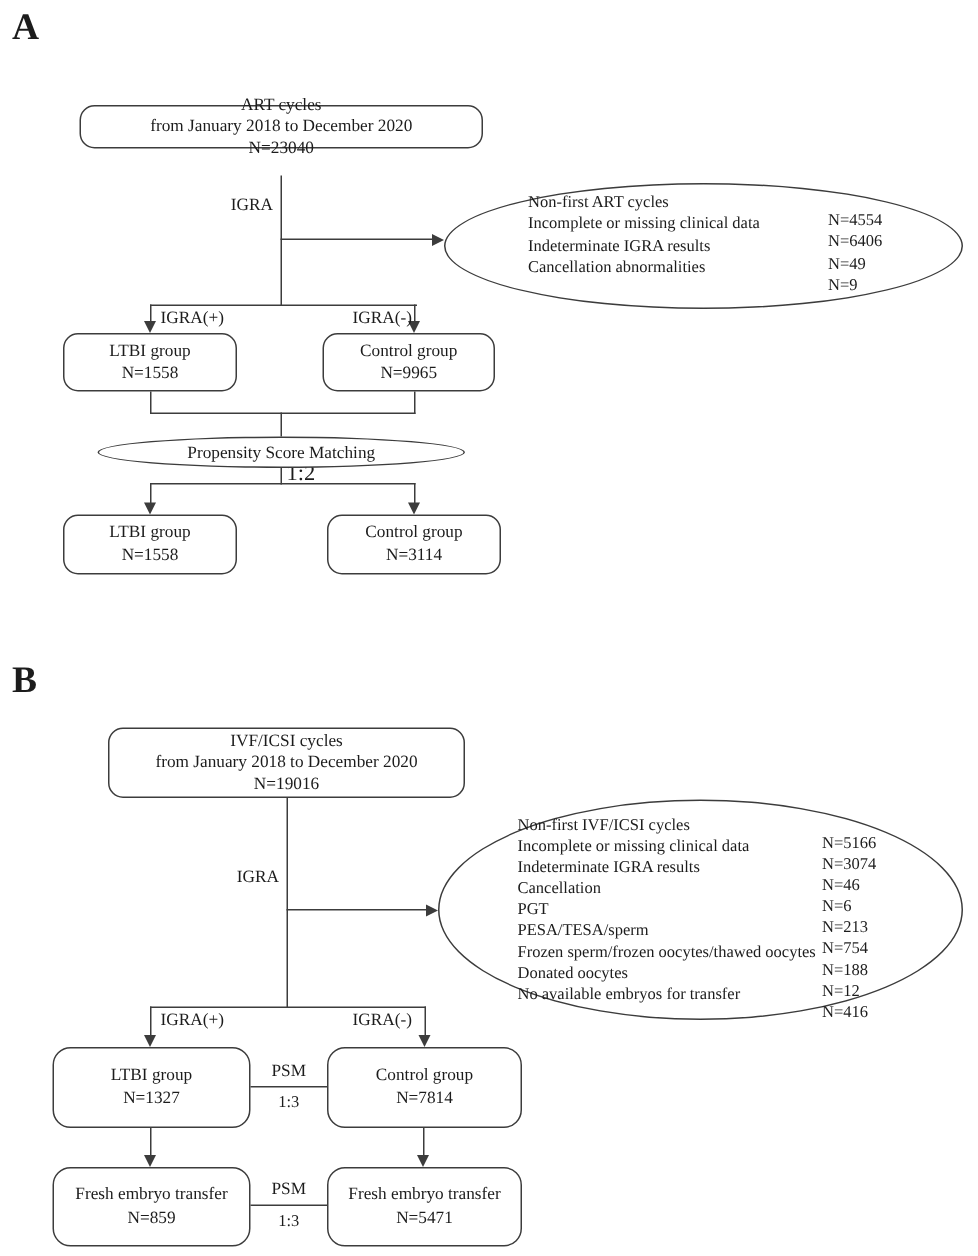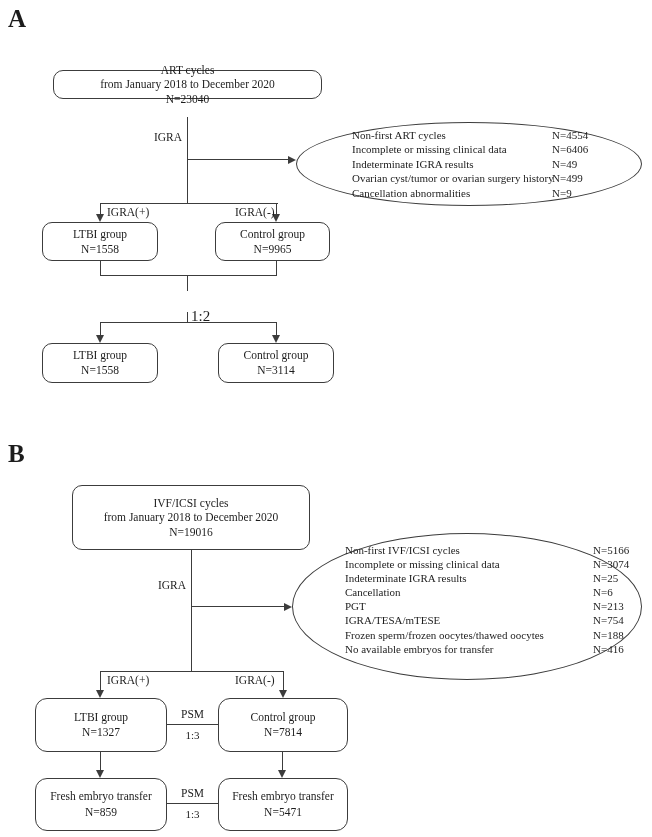--- a/index.html
+++ b/index.html
@@ -31,23 +31,23 @@
     border-right:4px solid transparent;border-top:8px solid #3c3c3c;}
   .arr-r{position:absolute;width:0;height:0;border-top:4px solid transparent;
     border-bottom:4px solid transparent;border-left:8px solid #3c3c3c;}
   .lbl{position:absolute;font-size:11.5px;line-height:13px;white-space:nowrap;}
   .lbl-right{text-align:right;}
   .lbl-center{text-align:center;}
   .excl{position:absolute;font-size:11px;}
   .excl-row{position:relative;white-space:nowrap;}
   .rows-a .excl-row{height:14.4px;line-height:14.4px;}
   .rows-b .excl-row{height:14.1px;line-height:14.1px;}
-  .excl-row .val{position:absolute;top:0;text-align:right;}
+  .excl-row .val{position:absolute;top:12px;text-align:right;}
   .rows-a .val{left:200px;}
-  .rows-b .val{left:203px;margin-left:45px;}
+  .rows-b .val{left:203px;}
 </style>
 </head>
 <body>
 
 <div class="canvas">
 
   <div class="panel-letter" style="left:8px;top:6px;">A</div>
 
   <div class="vline" style="left:187px;top:117px;height:87px;"></div>
   <div class="hline" style="left:187px;top:159px;width:102px;"></div>
@@ -87,38 +87,35 @@
     </div>
     <div class="excl-row">
       <span>Incomplete or missing clinical data</span>
       <span class="val">N=6406</span>
     </div>
     <div class="excl-row">
       <span>Indeterminate IGRA results</span>
       <span class="val">N=49</span>
     </div>
     <div class="excl-row">
-      <span>Ovarian cyst/tumor or ovarian surgery history</span>
-      <span class="val">N=499</span>
-    </div>
-    <div class="excl-row">
       <span>Cancellation abnormalities</span>
       <span class="val">N=9</span>
     </div>
   </div>
 
   <div class="node" style="left:42px;top:222px;width:116px;height:39px;">
     <div>LTBI group</div>
     <div>N=1558</div>
   </div>
   <div class="node" style="left:215px;top:222px;width:115px;height:39px;">
     <div>Control group</div>
     <div>N=9965</div>
   </div>
 
+  <div class="ellipse ellipse-label" style="left:65px;top:291px;width:245px;height:21px;">Propensity Score Matching</div>
 
   <div class="node" style="left:42px;top:343px;width:116px;height:40px;">
     <div>LTBI group</div>
     <div>N=1558</div>
   </div>
   <div class="node" style="left:218px;top:343px;width:116px;height:40px;">
     <div>Control group</div>
     <div>N=3114</div>
   </div>
 
@@ -140,55 +137,59 @@
   <div class="hline" style="left:167px;top:803px;width:51px;"></div>
 
   <div class="lbl lbl-right" style="left:138px;top:579px;width:48px;">IGRA</div>
   <div class="lbl" style="left:107px;top:674px;">IGRA(+)</div>
   <div class="lbl" style="left:235px;top:674px;">IGRA(-)</div>
   <div class="lbl lbl-center" style="left:167px;top:708px;width:51px;">PSM</div>
   <div class="lbl lbl-center" style="left:167px;top:729px;width:51px;font-size:11px;">1:3</div>
   <div class="lbl lbl-center" style="left:167px;top:787px;width:51px;">PSM</div>
   <div class="lbl lbl-center" style="left:167px;top:808px;width:51px;font-size:11px;">1:3</div>
 
-  <div class="node" style="left:72px;top:485px;width:238px;height:65px;">
+  <div class="node" style="left:72px;top:485px;width:238px;height:47px;">
     <div>IVF/ICSI cycles</div>
     <div>from January 2018 to December 2020</div>
     <div>N=19016</div>
   </div>
 
   <div class="ellipse" style="left:292px;top:533px;width:350px;height:147px;"></div>
   <div class="excl rows-b" style="left:345px;top:543px;width:292px;">
     <div class="excl-row">
       <span>Non-first IVF/ICSI cycles</span>
       <span class="val">N=5166</span>
     </div>
     <div class="excl-row">
       <span>Incomplete or missing clinical data</span>
       <span class="val">N=3074</span>
     </div>
     <div class="excl-row">
       <span>Indeterminate IGRA results</span>
-      <span class="val">N=25</span>
+      <span class="val">N=46</span>
     </div>
     <div class="excl-row">
       <span>Cancellation</span>
       <span class="val">N=6</span>
     </div>
     <div class="excl-row">
       <span>PGT</span>
       <span class="val">N=213</span>
     </div>
     <div class="excl-row">
-      <span>IGRA/TESA/mTESE</span>
+      <span>PESA/TESA/sperm</span>
       <span class="val">N=754</span>
     </div>
     <div class="excl-row">
       <span>Frozen sperm/frozen oocytes/thawed oocytes</span>
       <span class="val">N=188</span>
+    </div>
+    <div class="excl-row">
+      <span>Donated oocytes</span>
+      <span class="val">N=12</span>
     </div>
     <div class="excl-row">
       <span>No available embryos for transfer</span>
       <span class="val">N=416</span>
     </div>
   </div>
 
   <div class="node node-lg" style="left:35px;top:698px;width:132px;height:54px;">
     <div>LTBI group</div>
     <div>N=1327</div>

